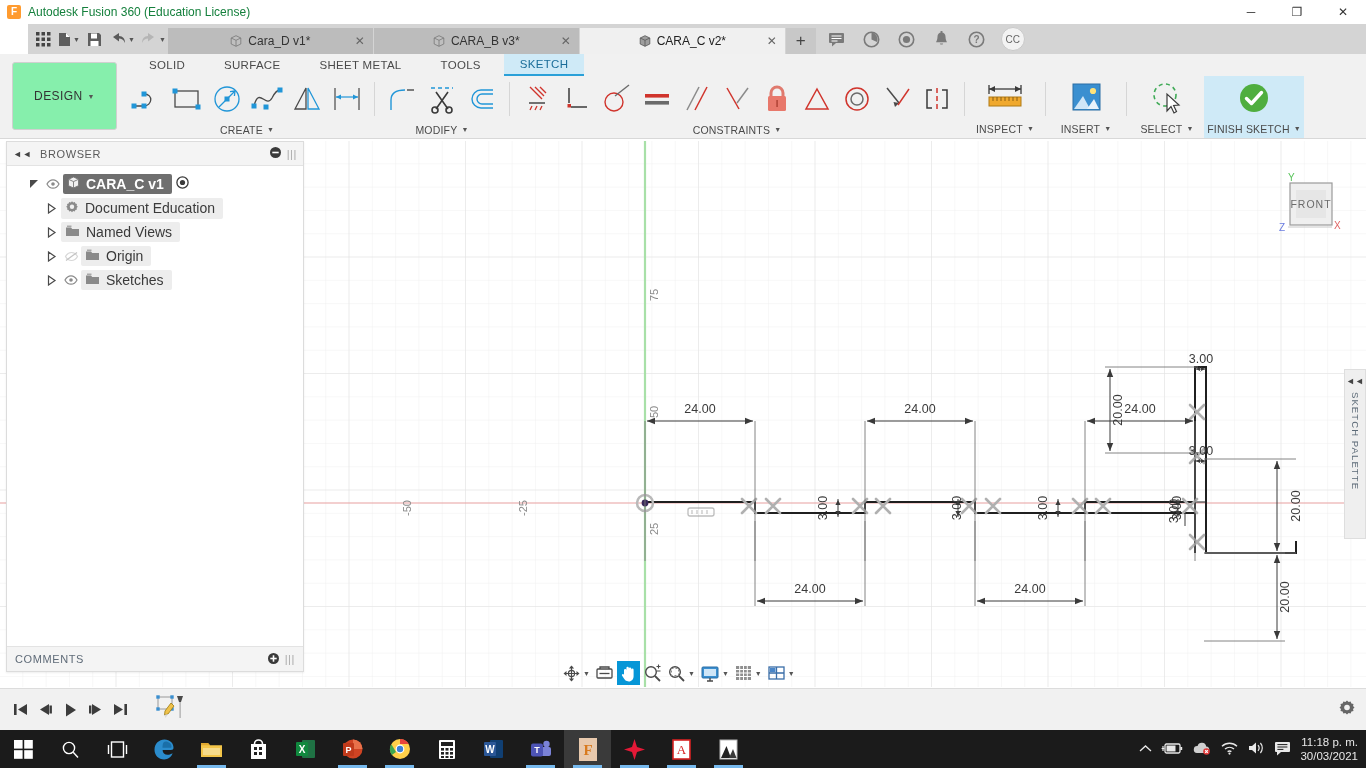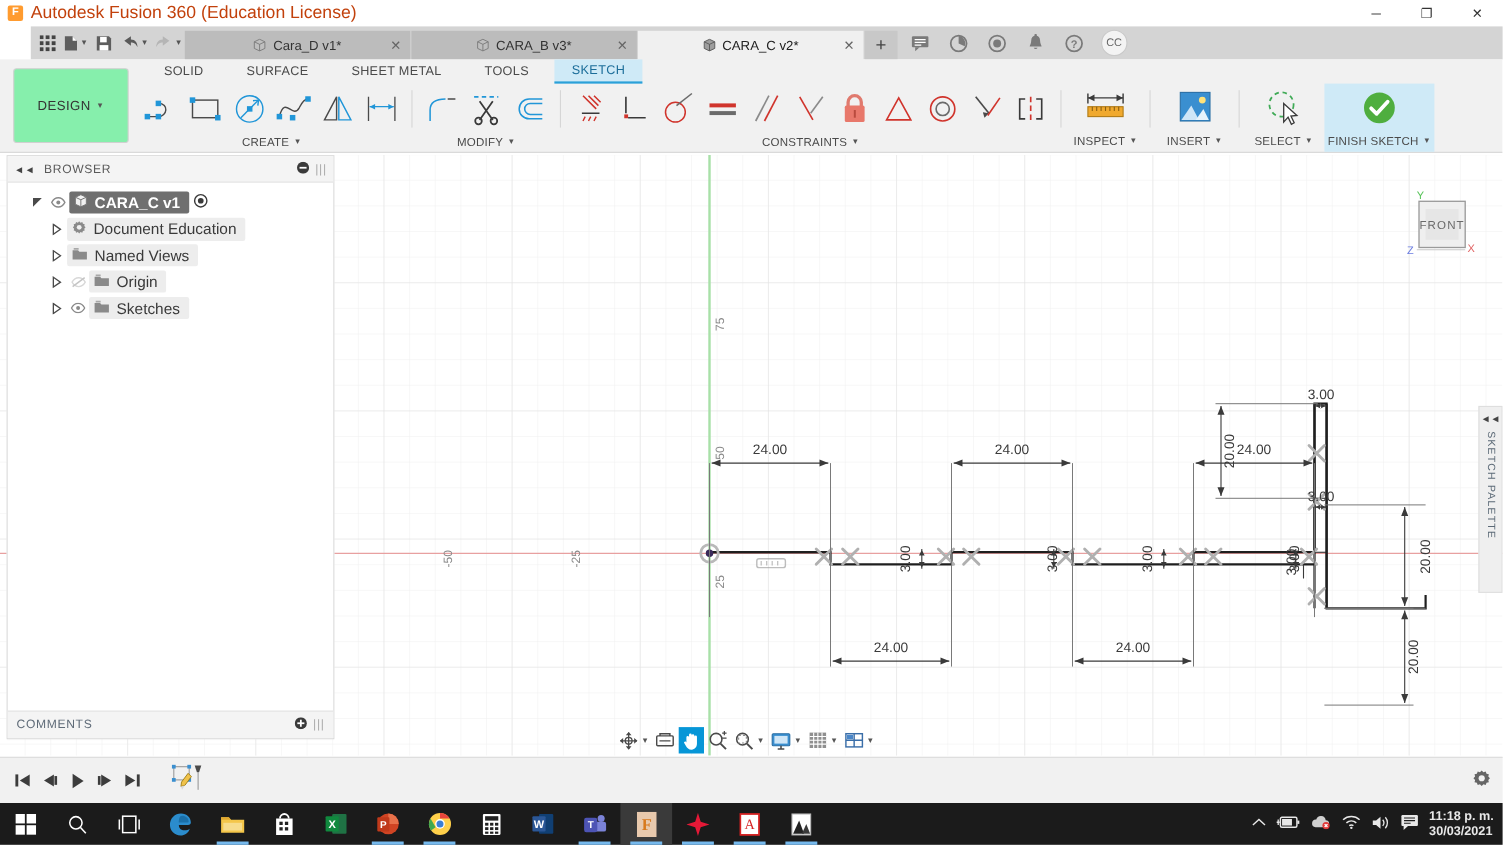--- a/index.html
+++ b/index.html
@@ -19,21 +19,21 @@
     display:flex; align-items:center;
     position:relative;
   }
   #app-logo {
     width:14px; height:14px; margin-left:7px; margin-right:7px;
     background:#ff9b2f; border-radius:2px;
     color:#fff; font-size:10px; font-weight:bold;
     display:flex; align-items:center; justify-content:center;
     line-height:1;
   }
-  #app-title { font-size:16px; color:#c2410c; }
+  #app-title { font-size:12px; color:#15803d; }
   #win-controls { position:absolute; right:0; top:0; height:24px; display:flex; }
   .win-btn {
     width:46px; height:24px; display:flex; align-items:center; justify-content:center;
     font-size:12px; color:#333;
   }
 
   
   #tabbar {
     height:30px; width:100%; background:#d4d4d4;
     display:flex; align-items:flex-end; position:relative;margin-left:28px;
@@ -190,21 +190,21 @@
     position:relative;
   }
   .tb-item.active { background:#3a3a3a; }
   .tb-underline {
     position:absolute; bottom:0; left:9px; right:9px; height:3px; background:#76b9ed;
   }
   #tray {
     position:absolute; right:0; height:38px; display:flex; align-items:center; gap:9px;
     padding-right:8px; color:#e8e8e8; font-size:11px;
   }
-  #clock { line-height:1.25; text-align:left; font-size:11.5px;font-weight:bold; }
+  #clock { line-height:1.25; text-align:right; font-size:11.5px; }
 
   
   #sketch-palette {
     position:absolute; right:0px; top:228px; width:22px; height:170px;
     background:#efefef; border:1px solid #dedede;
     display:flex; flex-direction:column; align-items:center; padding-top:6px;
     z-index:14;
   }
   #sketch-palette .sp-text {
     writing-mode:vertical-rl; font-size:9.5px; letter-spacing:1.1px;

